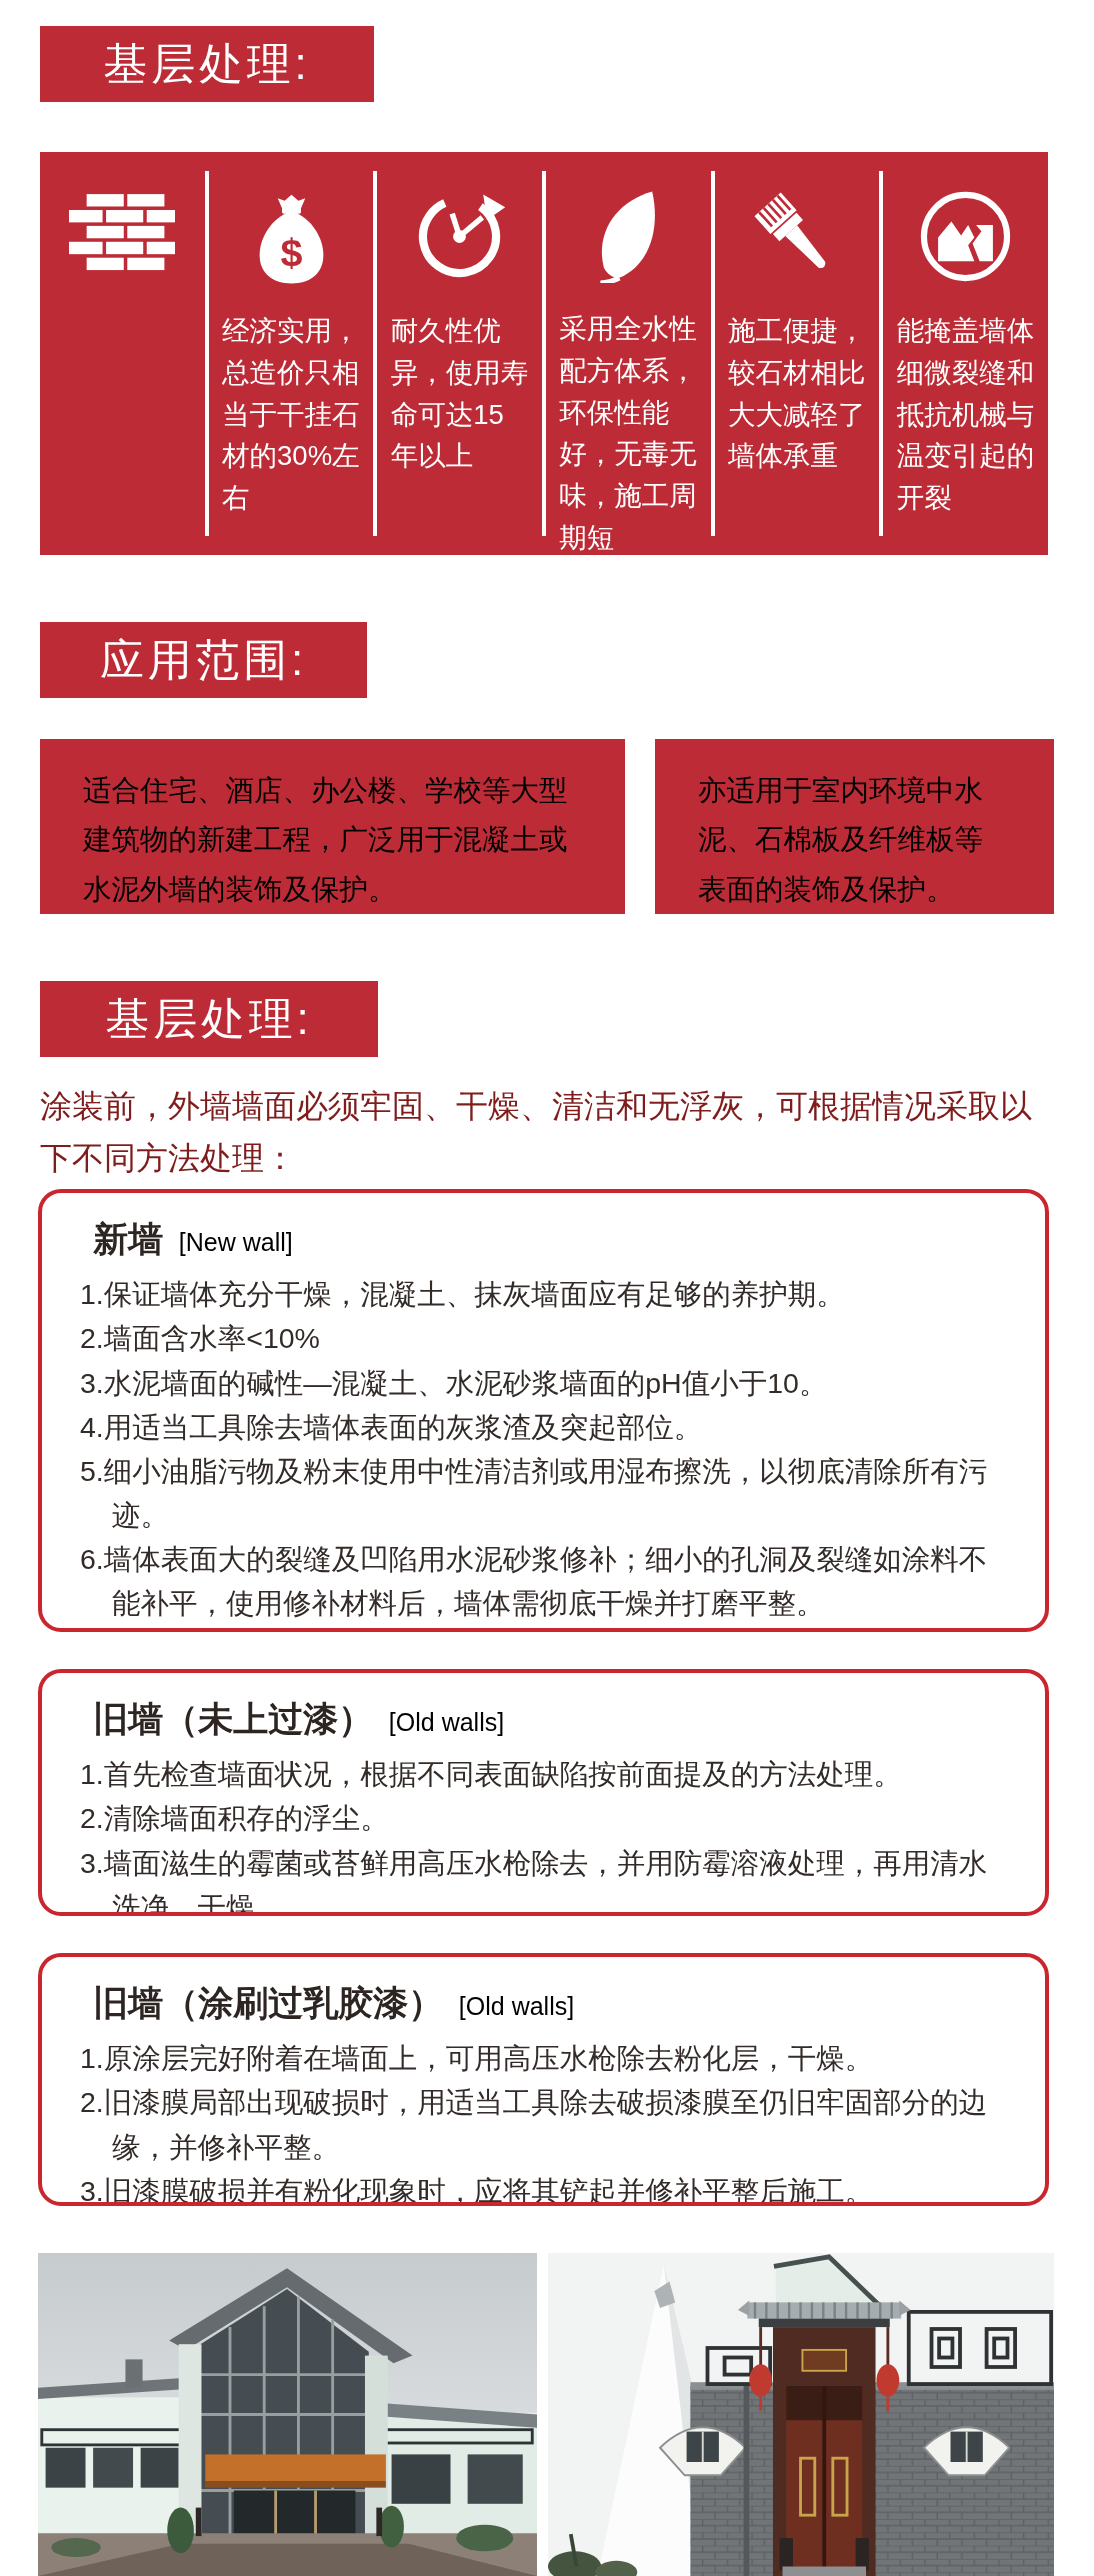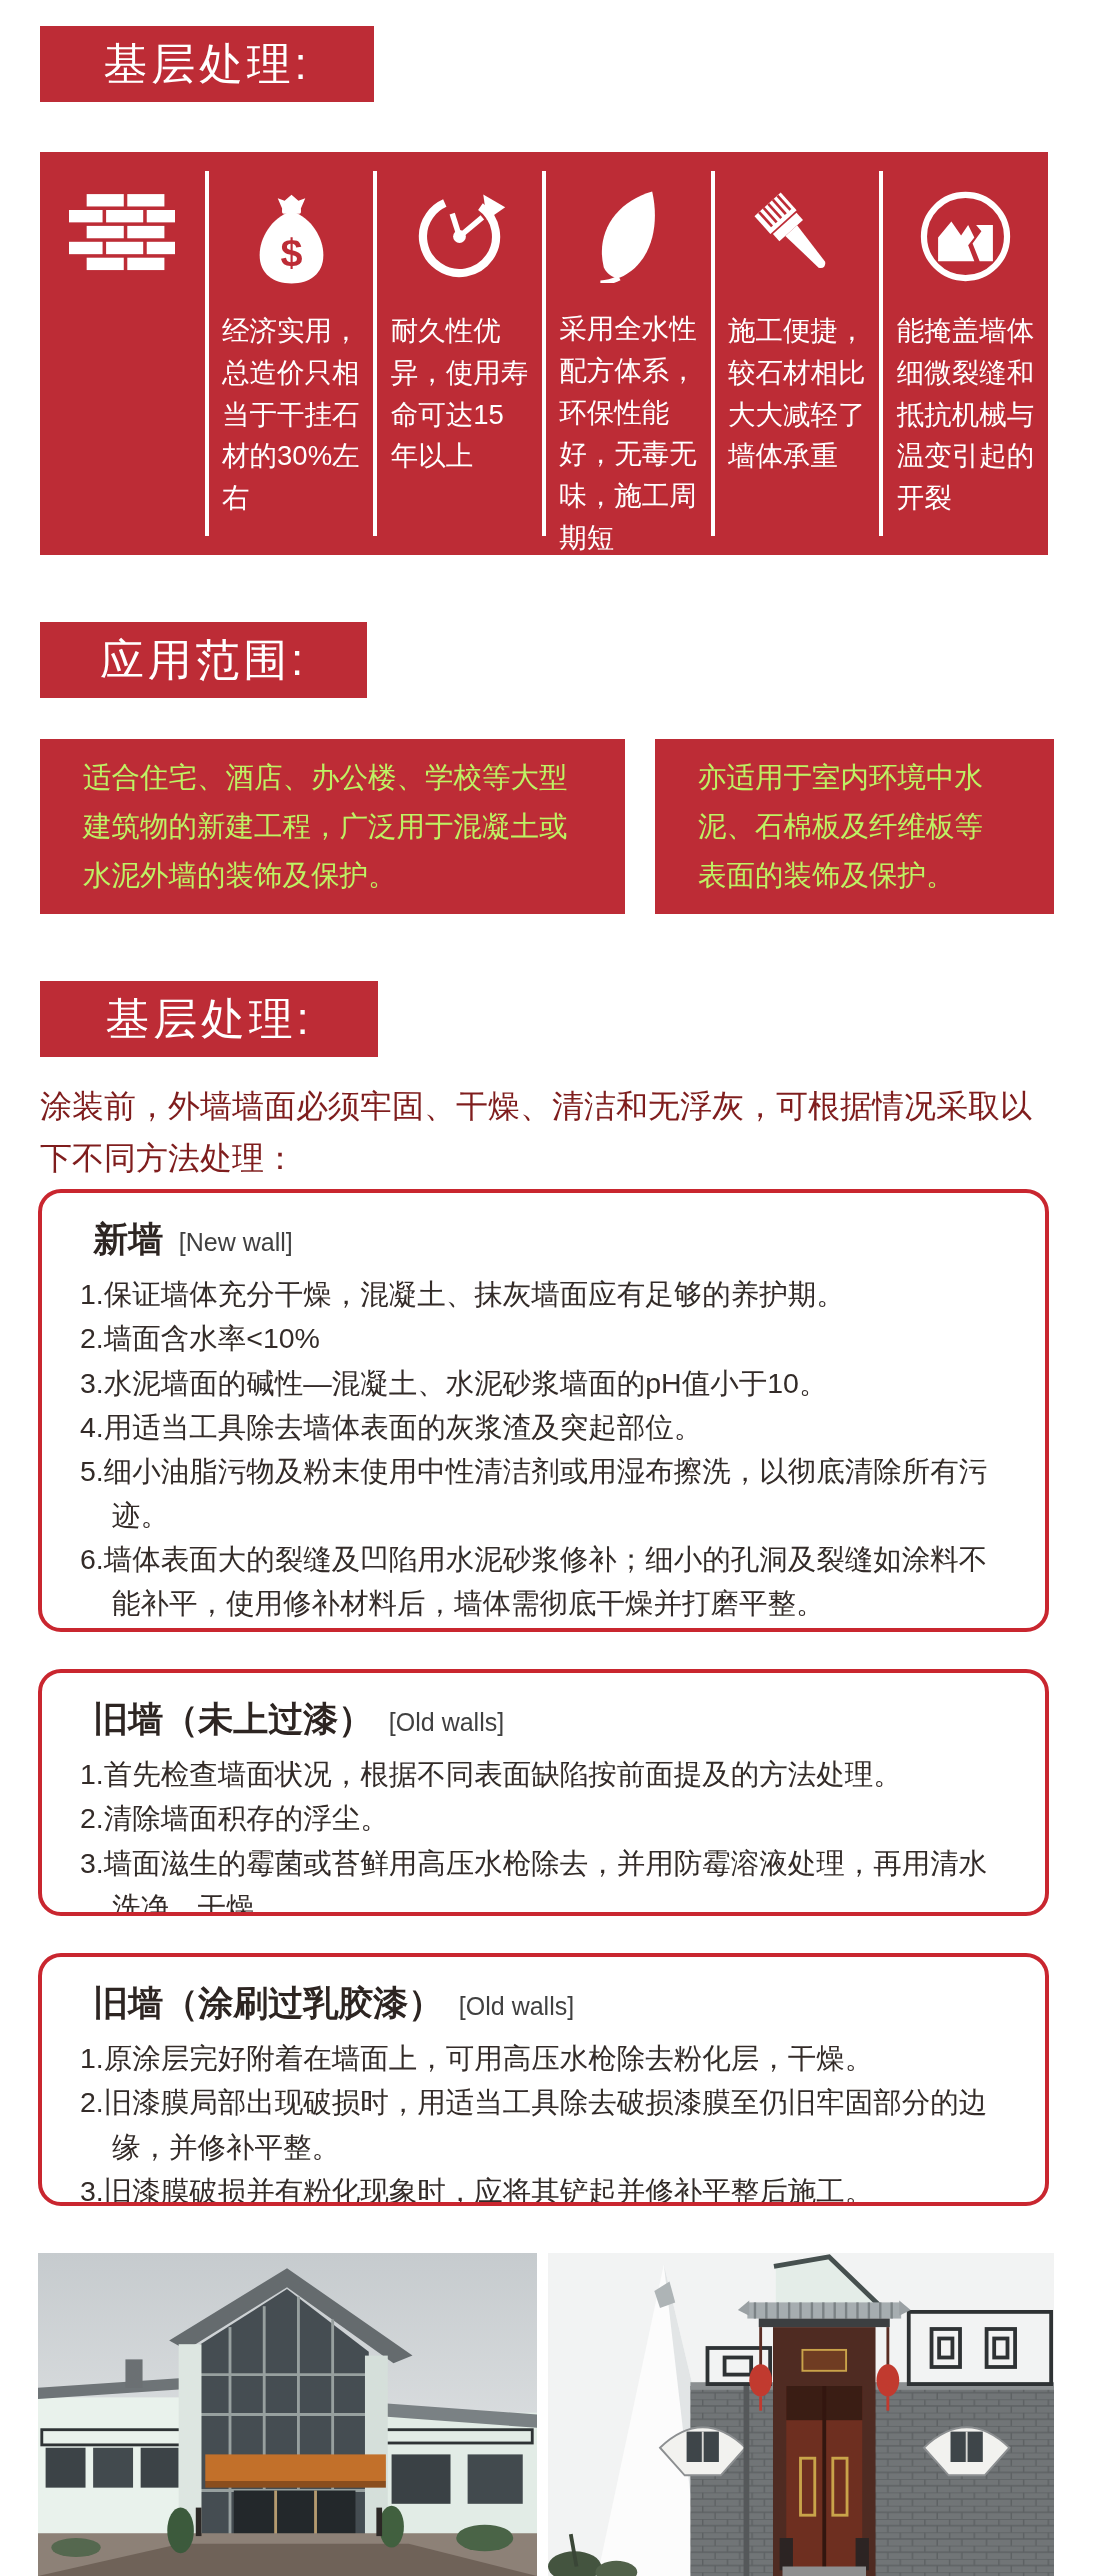--- a/index.html
+++ b/index.html
@@ -22,38 +22,38 @@
   .banner{
     position:absolute;left:40px;top:152px;width:1008px;height:403px;
     background:var(--red);display:flex;
   }
   .fcol{flex:1 1 0;display:flex;flex-direction:column;align-items:center;padding-top:36px;}
   .icon-box{height:97px;display:flex;align-items:center;justify-content:center;}
   .ftext{margin-top:25px;width:138px;font-size:27.5px;line-height:1.52;color:#fff;}
   .vdiv{width:3.8px;background:#fff;margin:19px 0;}
   
   .appbox{
-    position:absolute;top:739px;height:175px;background:var(--red);color:#bef264;
-    font-size:28.5px;line-height:1.73;display:flex;align-items:center;padding:0 43px;
+    position:absolute;top:739px;height:175px;background:var(--red);color:#000000;
+    font-size:28.5px;line-height:1.73;display:flex;align-items:flex-end;padding:0 43px;
   }
   .appbox-left{left:40px;width:585px;}
   .appbox-right{left:655px;width:399px;}
   
   .intro{position:absolute;left:40px;top:1081px;width:993px;font-size:32px;line-height:1.62;color:#7f1d1d;}
   .tbox{
     position:absolute;left:38px;width:1011px;background:#fff;
     border:4.7px solid var(--border-red);border-radius:23px;
     padding:17px 57px 9.5px 38px;overflow:hidden;
   }
   #tbox-new{top:1189px;height:443px;}
   #tbox-old-unpainted{top:1669px;height:247px;}
   #tbox-old-painted{top:1953px;height:253px;}
   .tbox-head{margin:5.7px 0 9.5px 13.3px;}
   .ttitle{font-size:35px;font-weight:bold;color:#2d2522;}
-  .tsub{font-size:25px;color:#404040;margin-left:11.4px;}
+  .tsub{font-size:25px;color:#000000;margin-left:11.4px;}
   .titem{font-size:28.5px;line-height:1.55;color:var(--ink);padding-left:32px;text-indent:-32px;}
   
   .photo{position:absolute;top:2253px;height:323px;overflow:hidden;}
   #photo-left{left:38px;width:499px;}
   #photo-right{left:548px;width:506px;}
   .photo svg{display:block;width:100%;height:100%;}
 </style>
 </head>
 <body>
 

